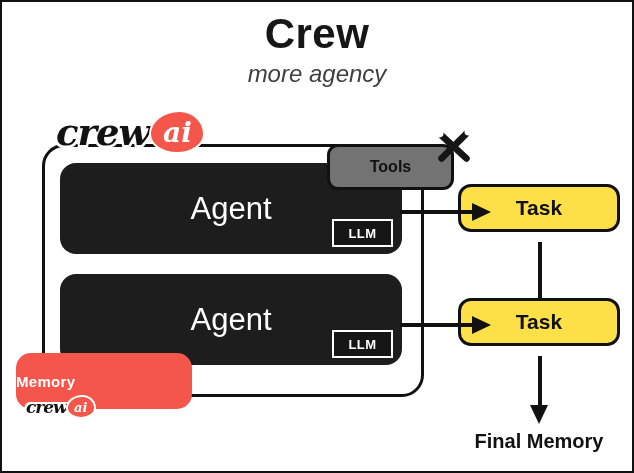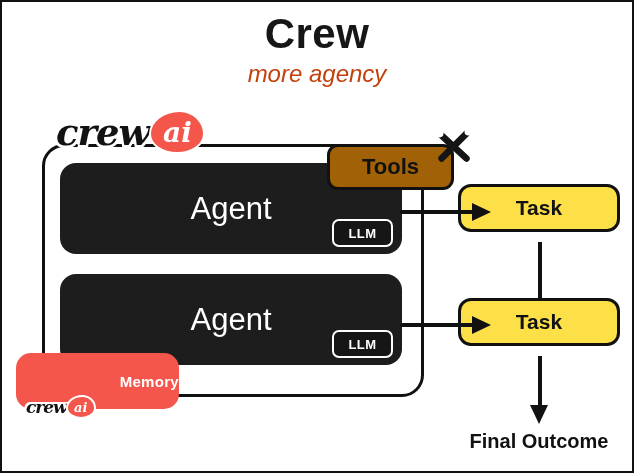--- a/index.html
+++ b/index.html
@@ -26,21 +26,21 @@
     color: #161616;
   }
 
   .subtitle {
     position: absolute;
     top: 58px; left: 0; width: 100%;
     text-align: center;
     font-size: 24px;
     font-style: italic;
     font-weight: 500;
-    color: #c2410c;
+    color: #404040;
   }
 
   
   .crew-container {
     position: absolute;
     left: 40px; top: 142px;
     width: 382px; height: 253px;
     border: 3.5px solid #111111;
     border-radius: 22px;
     background: transparent;
@@ -78,25 +78,25 @@
   .logo-main { left: 54px; top: 108px; font-size: 37px; }
   .logo-main .logo-ai { width: 52px; height: 40px; font-size: 28px; margin-left: 2px; }
   .logo-footer { left: 24px; top: 395px; font-size: 17px; z-index: 8; }
   .logo-footer .logo-ai { width: 26px; height: 20px; font-size: 13px; margin-left: 1px; }
 
   
   .tools-box {
     position: absolute;
     left: 325px; top: 142px;
     width: 127px; height: 46px;
-    background: #a16207;
+    background: #737373;
     border: 3px solid #111111;
     border-radius: 11px;
     display: flex; align-items: center; justify-content: center;
-    font-size: 22px; font-weight: 700;
+    font-size: 16px; font-weight: 700;
     z-index: 4;
   }
   .wrench {
     position: absolute;
     left: 431px; top: 123px;
     width: 42px; height: 42px;
     z-index: 5;
   }
 
   
@@ -117,21 +117,21 @@
     color: #ffffff;
     font-size: 31px;
     font-weight: 400;
   }
   .llm-badge {
     position: absolute;
     right: 9px; bottom: 7px;
     width: 61px; height: 28px;
     background: #161616;
     border: 2px solid #ffffff;
-    border-radius: 7px;
+    border-radius: 0;
     display: flex; align-items: center; justify-content: center;
     color: #ffffff;
     font-size: 13px;
     font-weight: 700;
     letter-spacing: 0.5px;
   }
 
   
   .task {
     position: absolute;
@@ -168,24 +168,24 @@
   .arrow2-line { left: 398px; top: 321px; width: 74px; }
   .arrow2-head { left: 470px; top: 314px; }
   .task-connector { left: 536px; top: 240px; height: 58px; }
   .final-line { left: 536px; top: 354px; height: 52px; }
   .final-head { left: 528px; top: 403px; }
 
   
   .memory-box {
     position: absolute;
     left: 14px; top: 351px;
-    width: 163px; height: 56px;
+    width: 176px; height: 56px;
     background: var(--accent, #F4564B);
     border-radius: 15px;
-    display: flex; align-items: center; justify-content: flex-end;
+    display: flex; align-items: center; justify-content: flex-start;
     z-index: 6;
   }
   .memory-label {
     color: #ffffff;
     font-size: 15px;
     font-weight: 700;
     letter-spacing: 0.3px;
   }
 
   .final-outcome {
@@ -258,15 +258,15 @@
 
   <div class="memory-box">
     <span class="memory-label">Memory</span>
   </div>
 
   <div class="logo logo-footer">
     <span class="logo-crew">crew</span>
     <span class="logo-ai">ai</span>
   </div>
 
-  <div class="final-outcome">Final Outcome</div>
+  <div class="final-outcome">Final Memory</div>
 
 </div>
 
 </body></html>

